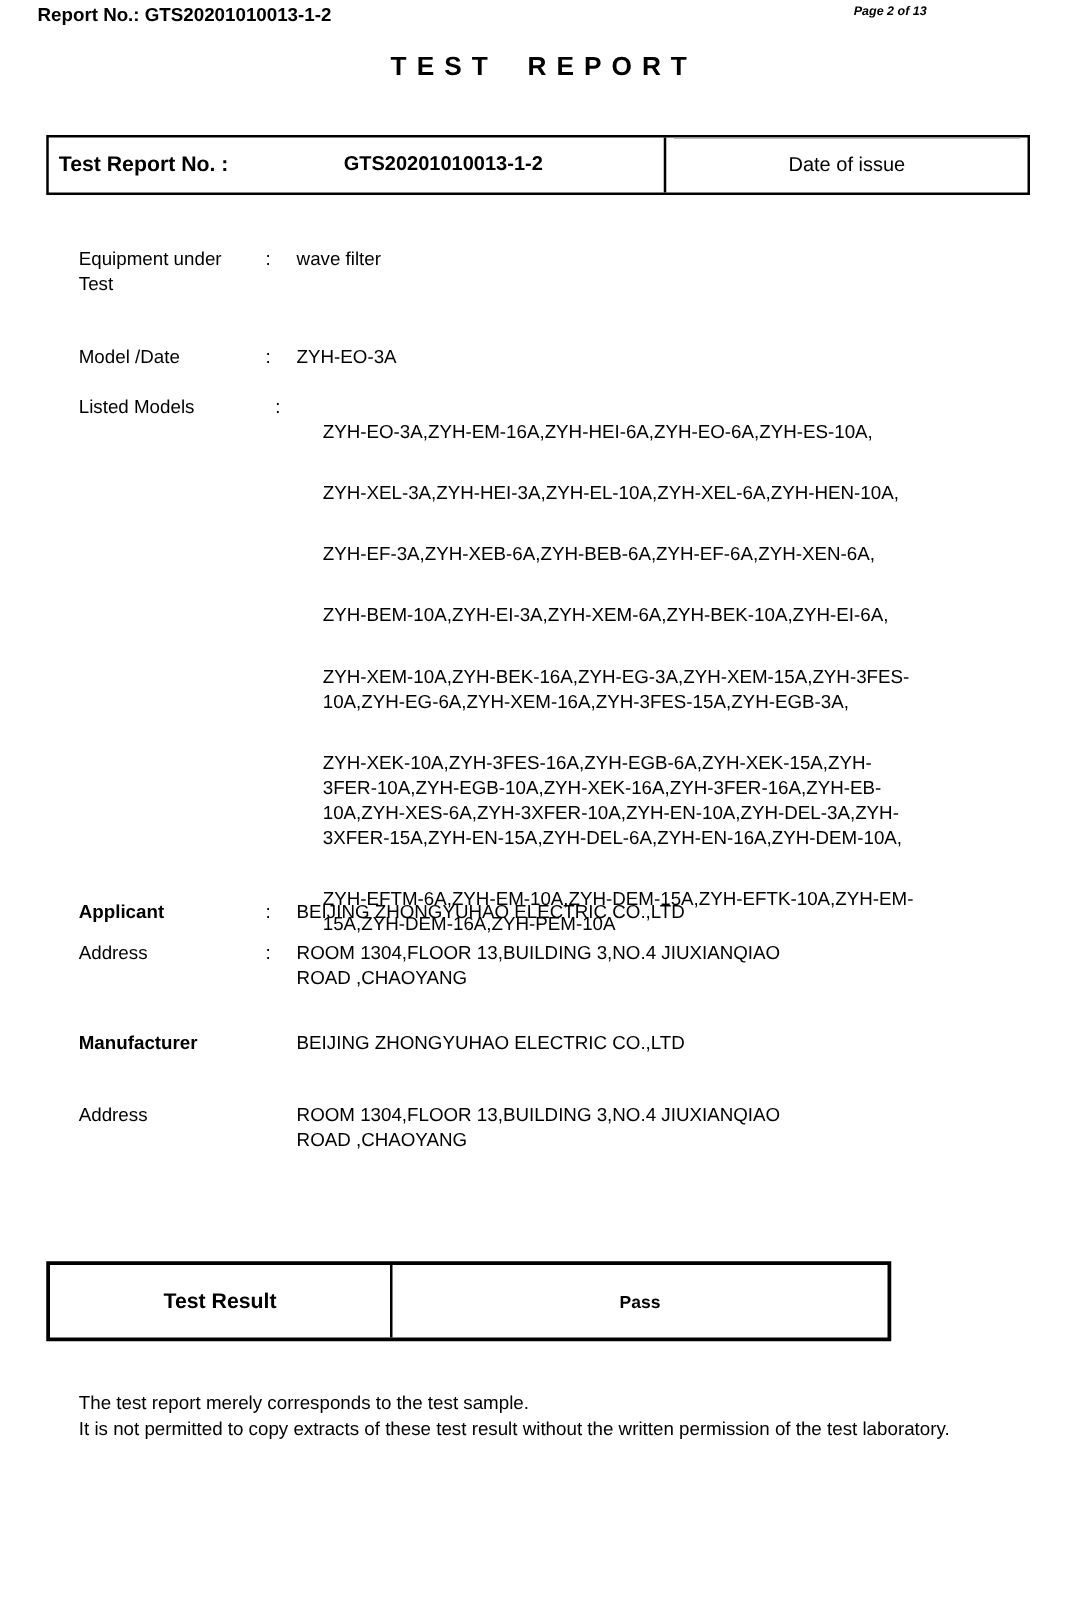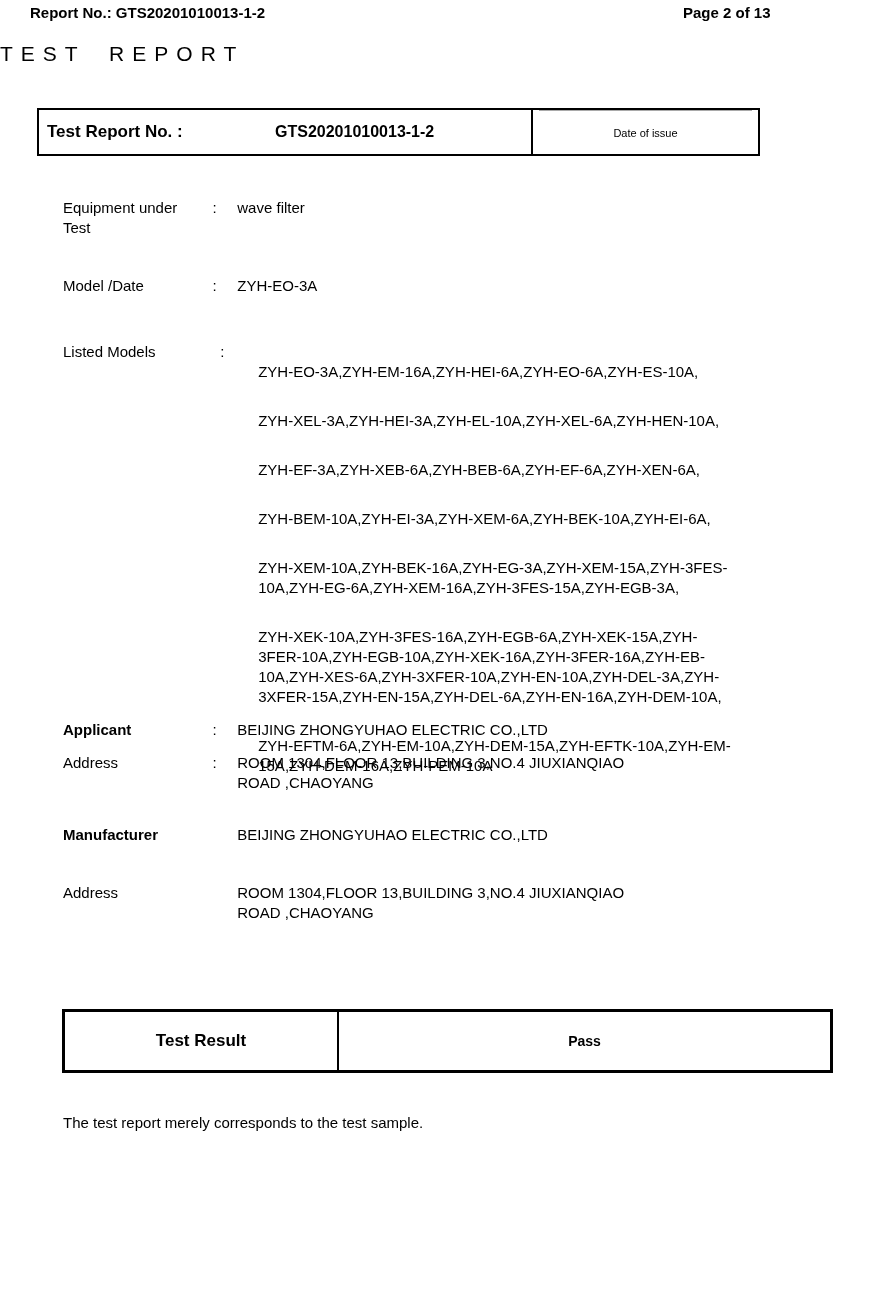--- a/index.html
+++ b/index.html
@@ -12,35 +12,35 @@
     overflow: hidden;
   }
 
   
   .hdr-left {
     position: absolute; left: 30px; top: 4px;
     font-size: 15px; font-weight: bold;
   }
   .hdr-right {
     position: absolute; left: 683px; top: 4px;
-    font-size: 15px; font-weight: bold;
+    font-size: 10px; font-weight: bold; font-style: italic;
   }
 
   
   .doc-title {
     position: absolute; left: 0; top: 42px; width: 100%;
-    text-align: left;
-    font-size: 21px; font-weight: normal;
+    text-align: center;
+    font-size: 21px; font-weight: bold;
     letter-spacing: 8px; word-spacing: 10px;
   }
 
   
   .report-table {
     position: absolute; left: 37px; top: 108px;
-    width: 723px; height: 48px;
+    width: 787px; height: 48px;
     border: 2px solid #000;
     display: flex;
   }
   .report-table .cell-left {
     width: 492px;
     display: flex; align-items: center;
     padding-left: 8px;
   }
   .report-table .cell-left .lbl {
     font-size: 17px; font-weight: bold;
@@ -57,58 +57,57 @@
   .report-table .cell-right .date {
     flex: 1;
     font-size: 15px; text-align: center;
     display: flex; align-items: center; justify-content: center;
   }
   .report-table .cell-right .rule {
     height: 1px; background: #a9a9a9; margin: 0 6px;
   }
   .report-table .cell-right .caption {
     flex: 1;
-    font-size: 11px; text-align: center;
+    font-size: 16px; text-align: center;
     display: flex; align-items: center; justify-content: center;
   }
 
   
   .row {
     position: absolute; left: 0; width: 750px;
     padding-left: 63px;
     display: flex;
     font-size: 15px; line-height: 20px;
   }
   .row .lbl   { width: 162px; white-space: pre-line; }
   .row .colon { width: 27px; }
   .row .val   { width: 556px; white-space: pre-line; }
   .row .lbl.bold { font-weight: bold; }
 
   .row-equipment    { top: 198px; }
   .row-model-type   { top: 276px; }
-  .row-listed       { top: 342px; gap: 14px; }
+  .row-listed       { top: 316px; gap: 14px; }
   .row-applicant    { top: 720px; }
   .row-address1     { top: 753px; }
   .row-manufacturer { top: 825px; }
   .row-address2     { top: 883px; }
 
   .model-para {
     white-space: pre;
     line-height: 20px;
     margin-bottom: 9px;
   }
   .model-para:last-child { margin-bottom: 0; }
 
   
   .result-table {
     position: absolute; left: 37px; top: 1009px;
-    width: 771px; height: 64px;
+    width: 676px; height: 64px;
     border: 3px solid #000;
     display: flex;
-    margin-left: 25px;
   }
   .result-table .cell-label {
     width: 274px;
     border-right: 2px solid #000;
     display: flex; align-items: center; justify-content: center;
     font-size: 17px; font-weight: bold;
   }
   .result-table .cell-value {
     flex: 1;
     display: flex; align-items: center; justify-content: center;
@@ -201,13 +200,14 @@
 ROAD ,CHAOYANG</div>
 </div>
 
 <div class="result-table">
   <div class="cell-label">Test Result</div>
   <div class="cell-value">Pass</div>
 </div>
 
 <div class="footer-note">
   <div class="line1">The test report merely corresponds to the test sample.</div>
+  <div class="line2">It is not permitted to copy extracts of these test result without the written permission of the test laboratory.</div>
 </div>
 
 </body></html>

